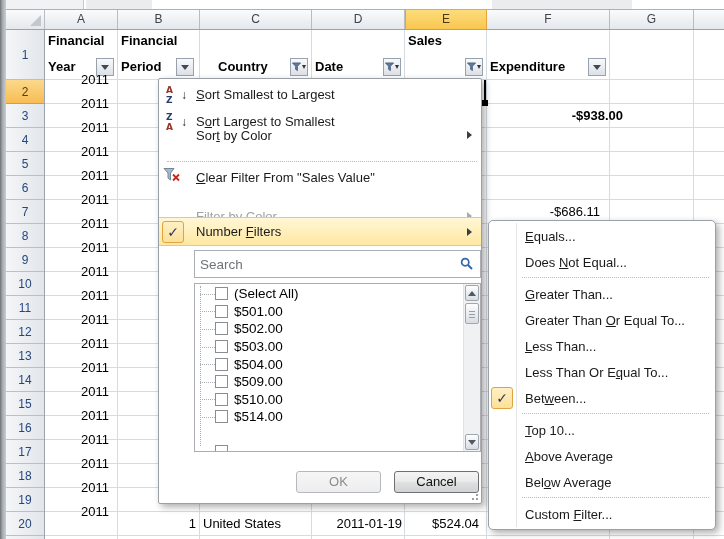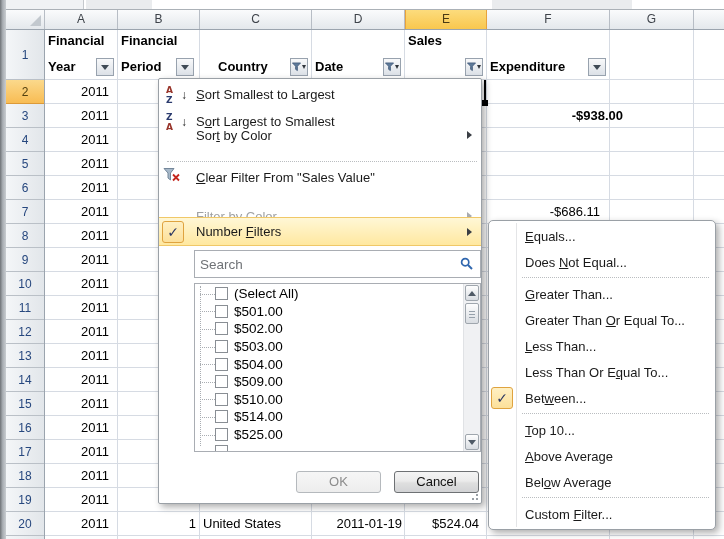--- a/index.html
+++ b/index.html
@@ -41,21 +41,21 @@
   
   .hx{position:absolute;font-weight:bold;font-size:13px;color:#000;line-height:16px;white-space:nowrap;}
   
   .fb{position:absolute;top:58px;width:18px;height:18px;box-sizing:border-box;
       background:linear-gradient(#F8F9FA,#DCE1E7);border:1px solid #98A2AE;
       display:flex;align-items:center;justify-content:center;cursor:pointer;}
   .fb-a{left:96px;} .fb-b{left:176px;} .fb-c{left:290px;} .fb-d{left:383px;} .fb-e{left:465px;} .fb-f{left:588px;}
   .arrow-down{width:0;height:0;border-left:4px solid transparent;border-right:4px solid transparent;border-top:5px solid #3F4A55;}
   .fb-mini{width:0;height:0;border-left:2.5px solid transparent;border-right:2.5px solid transparent;border-top:4px solid #30363D;margin-left:1px;}
   
-  .a-col{position:absolute;left:45px;top:80px;width:73px;}
+  .a-col{position:absolute;left:45px;top:68px;width:73px;}
   .ac{height:24px;line-height:24px;text-align:right;padding-right:9px;font-size:13px;color:#000;box-sizing:border-box;}
   .cell{position:absolute;font-size:13px;color:#000;height:24px;line-height:24px;white-space:nowrap;box-sizing:border-box;}
   .c-f3{left:487px;top:104px;width:148px;text-align:right;padding-right:12px;font-weight:bold;}
   .c-f7{left:487px;top:200px;width:123px;text-align:right;padding-right:10px;}
   .c-b20{left:118px;top:512px;width:82px;text-align:right;padding-right:4px;}
   .c-c20{left:200px;top:512px;width:112px;padding-left:3px;}
   .c-d20{left:312px;top:512px;width:93px;text-align:right;padding-right:3px;}
   .c-e20{left:405px;top:512px;width:82px;text-align:right;padding-right:8px;}
   .e2r{position:absolute;left:484px;top:80px;width:2px;height:21px;background:#000;}
   .e2h{position:absolute;left:482px;top:100px;width:6px;height:6px;background:#000;}
@@ -336,24 +336,20 @@
           <span class="lbl">$509.00</span>
         </div>
           <div class="li">
           <span class="cb"></span>
           <span class="lbl">$510.00</span>
         </div>
           <div class="li">
           <span class="cb"></span>
           <span class="lbl">$514.00</span>
         </div>
-          <div class="li">
-          <span class="cb"></span>
-          <span class="lbl">$525.00</span>
-        </div>
         </div>
       <div class="li partial" style="right:17px;">
         <span class="cb"></span>
       </div>
       <div class="vscroll">
         <div class="sbtn up">
             <span class="tri-up"></span>
           </div>
         <div class="sthumb"></div>
         <div class="sbtn down">

